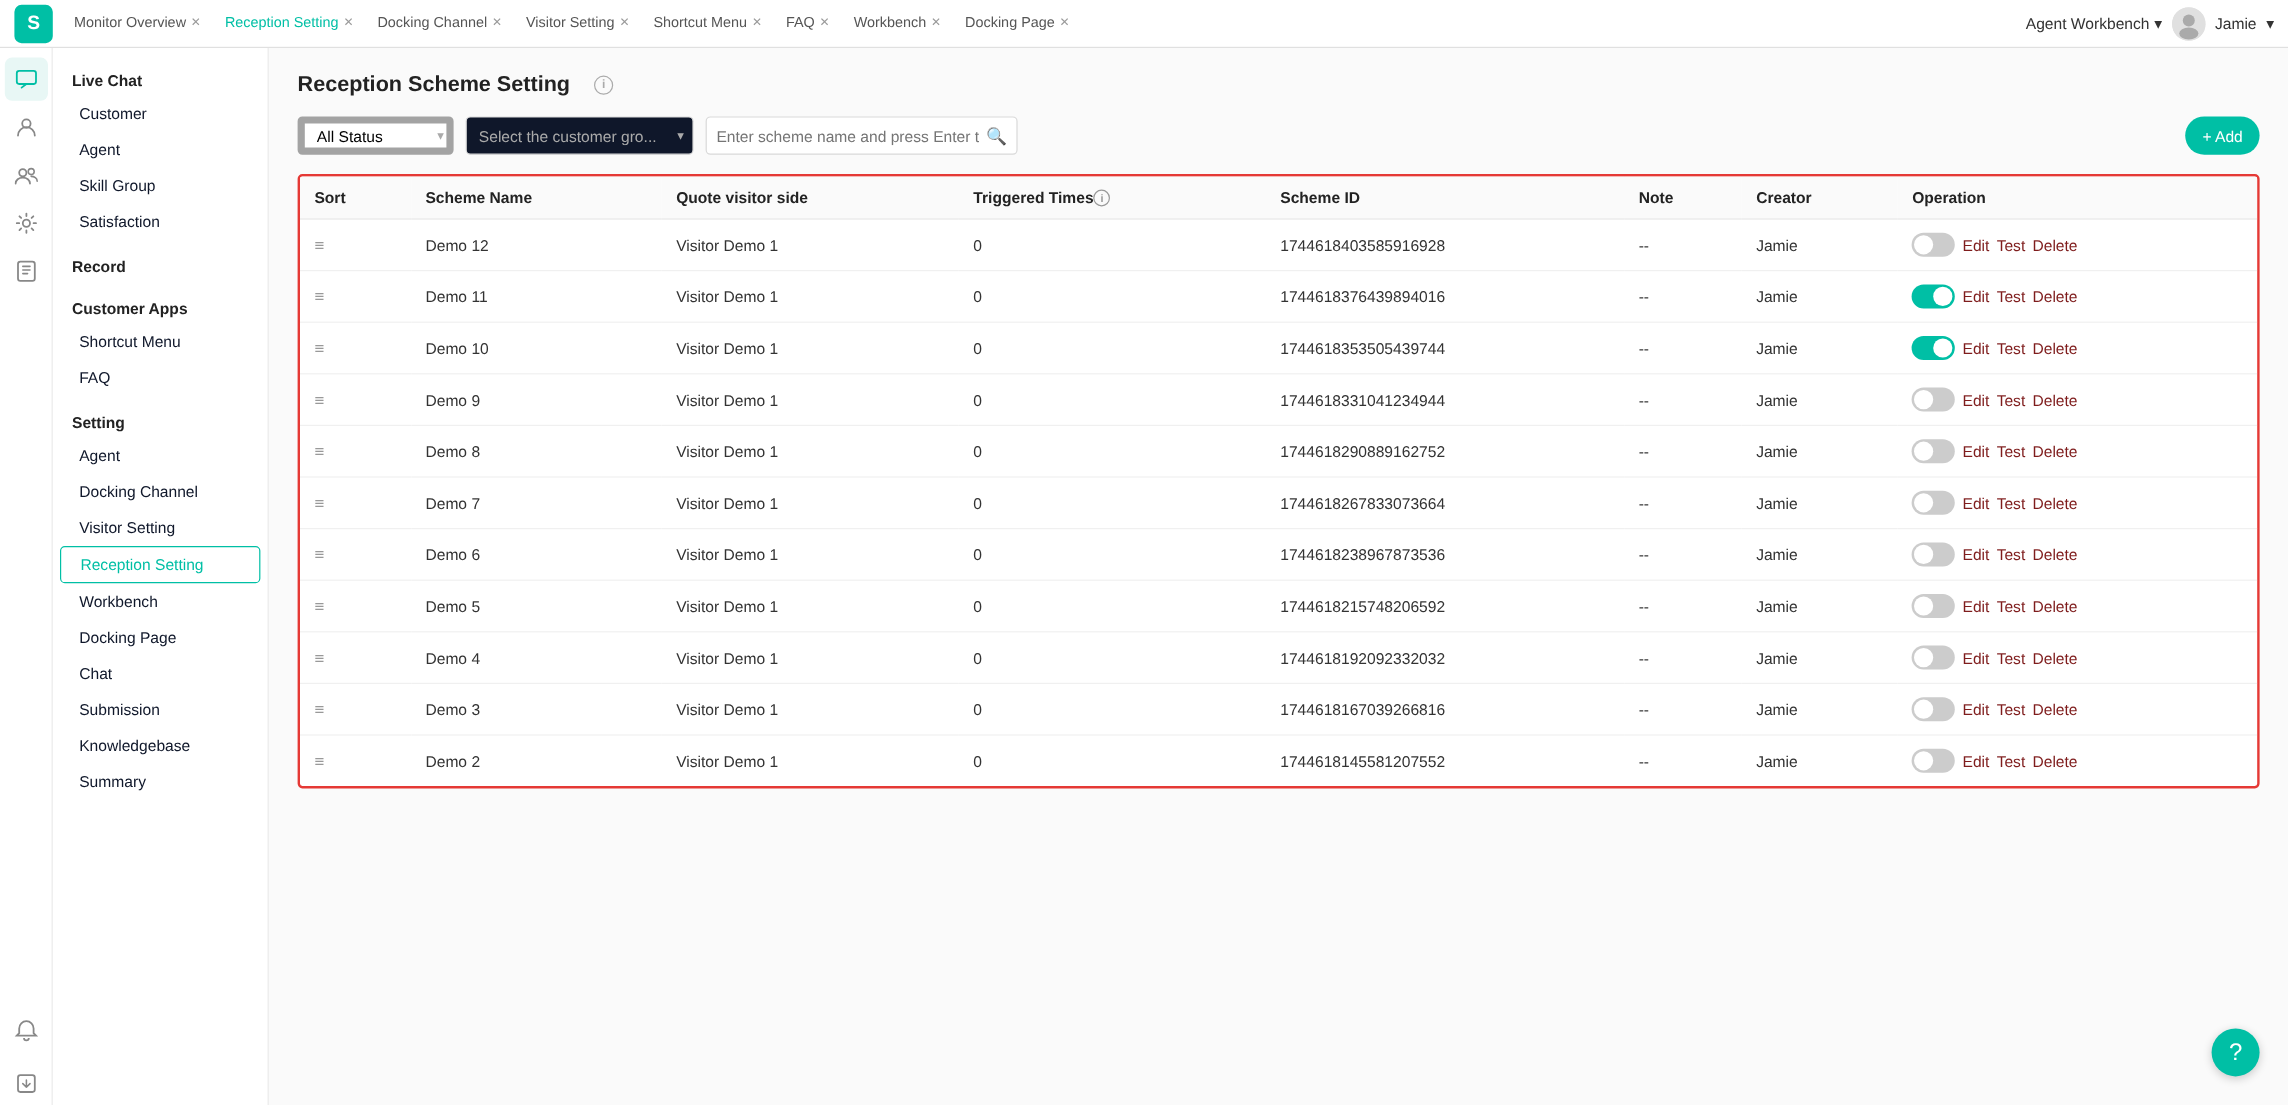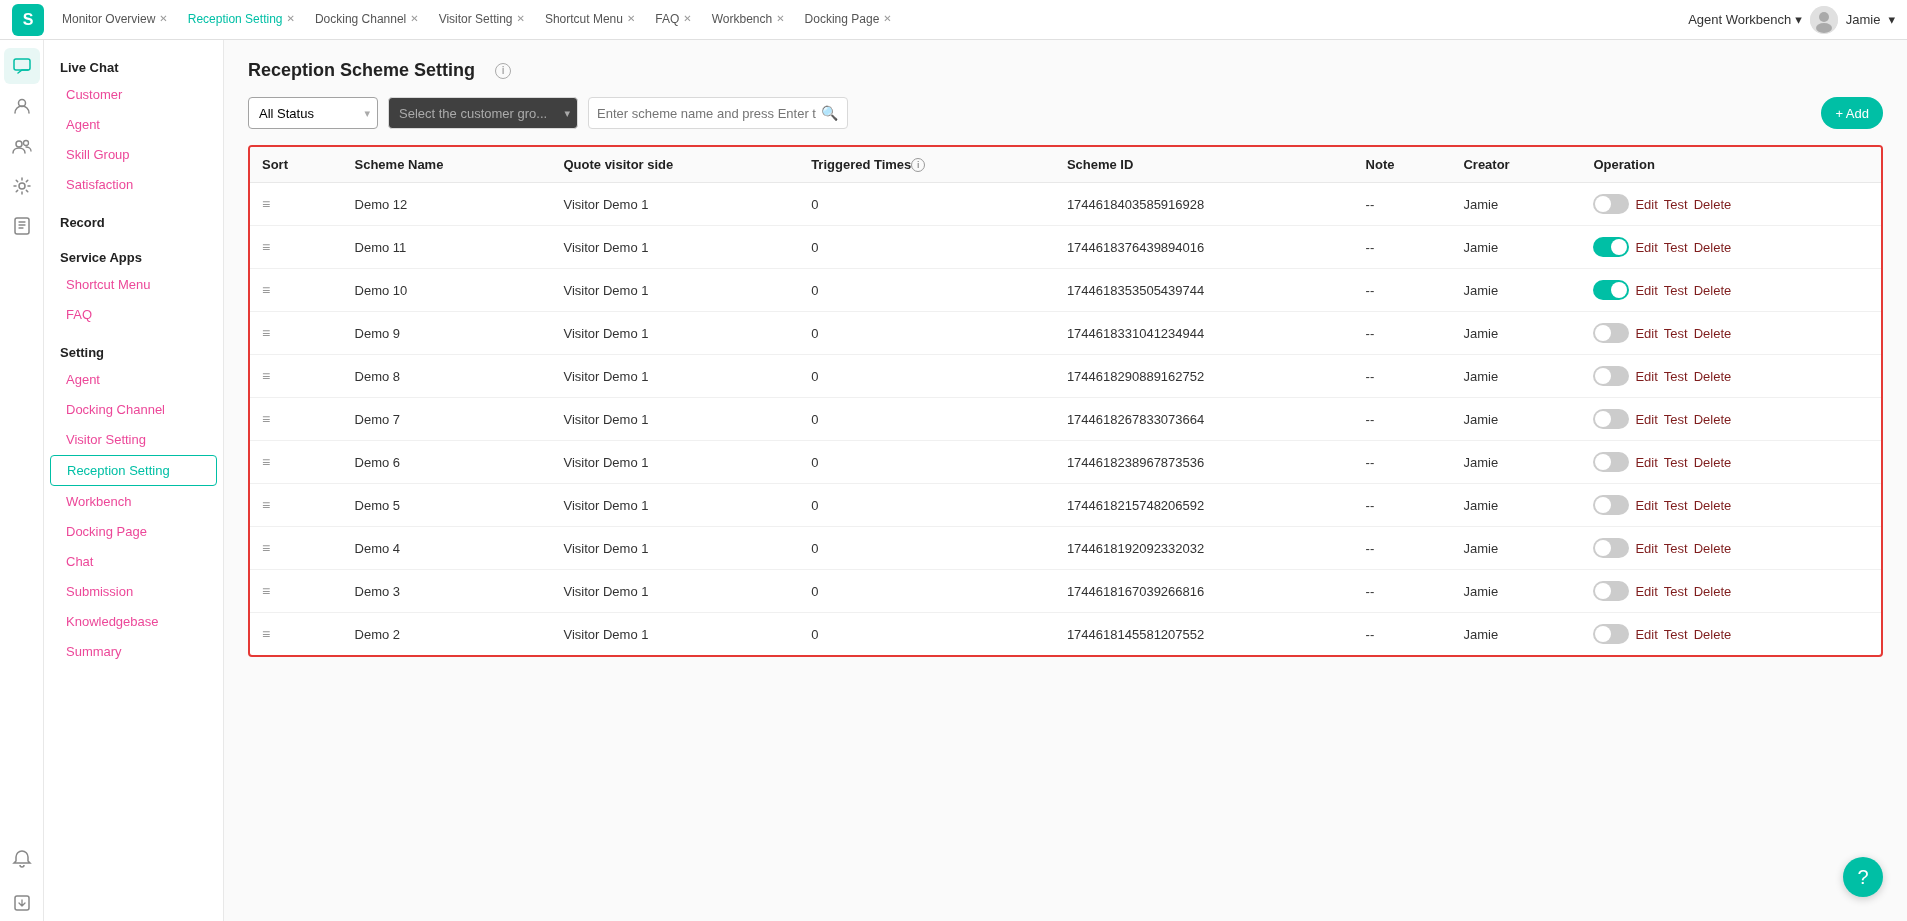--- a/index.html
+++ b/index.html
@@ -22,35 +22,35 @@
     .main-layout { display: flex; flex: 1; overflow: hidden; }
 
     
     .icon-rail { width: 44px; background: #fff; border-right: 1px solid #e8e8e8; display: flex; flex-direction: column; align-items: center; padding-top: 8px; gap: 4px; flex-shrink: 0; }
     .rail-icon { width: 36px; height: 36px; border-radius: 6px; display: flex; align-items: center; justify-content: center; cursor: pointer; color: #888; font-size: 18px; }
     .rail-icon.active { background: #e8f7f5; color: #00bfa5; }
 
     
     .sidebar { width: 180px; background: #fff; border-right: 1px solid #e8e8e8; overflow-y: auto; padding: 12px 0; flex-shrink: 0; }
     .sidebar-section-title { font-size: 13px; font-weight: 600; color: #222; padding: 8px 16px 4px; }
-    .sidebar-item { padding: 7px 16px; font-size: 13px; color: #ec4899; cursor: pointer; border-radius: 4px; margin: 1px 6px; }
+    .sidebar-item { padding: 7px 16px; font-size: 13px; color: #0f172a; cursor: pointer; border-radius: 4px; margin: 1px 6px; }
     .sidebar-item.active { background: #fff; border: 1.5px solid #00bfa5; color: #00bfa5; border-radius: 4px; }
 
     
     .content { flex: 1; overflow-y: auto; padding: 20px 24px; background: #fafafa; }
     .page-title { font-size: 18px; font-weight: 600; color: #222; margin-bottom: 16px; display: flex; align-items: center; gap: 20px; }
     .info-icon { width: 16px; height: 16px; border-radius: 50%; border: 1.5px solid #aaa; display: inline-flex; align-items: center; justify-content: center; font-size: 10px; color: #aaa; cursor: pointer; }
 
     
     .filter-bar { display: flex; align-items: center; gap: 10px; margin-bottom: 16px; }
     .filter-select-wrap { position: relative; display: inline-flex; align-items: center; }
-    .filter-select-wrap select { height: 32px; border: 1px solid #a3a3a3; border-radius: 4px; padding: 0 28px 0 10px; font-size: 13px; background: #fff; min-width: 130px; appearance: none; cursor: pointer; }
+    .filter-select-wrap select { height: 32px; border: 6px solid #a3a3a3; border-radius: 4px; padding: 0 28px 0 10px; font-size: 13px; background: #fff; min-width: 130px; appearance: none; cursor: pointer; }
     .filter-select-wrap .chevron { position: absolute; right: 8px; pointer-events: none; color: #aaa; font-size: 11px; }
     .filter-customer-group { position: relative; display: inline-flex; align-items: center; }
-    .filter-customer-group select { height: 32px; border: 1px solid #d9d9d9; border-radius: 4px; padding: 0 28px 0 10px; font-size: 13px; background: #404040; min-width: 190px; appearance: none; cursor: pointer; color: #aaa; }
+    .filter-customer-group select { height: 32px; border: 1px solid #d9d9d9; border-radius: 4px; padding: 0 28px 0 10px; font-size: 13px; background: #0f172a; min-width: 190px; appearance: none; cursor: pointer; color: #aaa; }
     .filter-customer-group .chevron { position: absolute; right: 8px; pointer-events: none; color: #aaa; font-size: 11px; }
     .search-box { display: flex; align-items: center; border: 1px solid #d9d9d9; border-radius: 4px; background: #fff; height: 32px; padding: 0 8px; min-width: 260px; gap: 6px; }
     .search-box input { border: none; outline: none; font-size: 13px; color: #333; flex: 1; background: transparent; }
     .search-icon { color: #bbb; font-size: 14px; cursor: pointer; }
     .add-btn { margin-left: auto; height: 32px; background: #00bfa5; color: #fff; border: none; border-radius: 16px; padding: 4px 14px; font-size: 13px; cursor: pointer; display: flex; align-items: center; gap: 4px; white-space: nowrap; }
 
     
     .table-wrap { background: #fff; border: 2px solid #e53935; border-radius: 4px; overflow: hidden; }
     .data-table { width: 100%; border-collapse: collapse; }
     .data-table th { background: #fafafa; padding: 10px 12px; text-align: left; font-size: 13px; font-weight: 600; color: #222; border-bottom: 1px solid #e8e8e8; white-space: nowrap; }
@@ -185,21 +185,21 @@
     <div class="sidebar-section-title">Live Chat</div>
     <div id="sidebar-top-items">
         <div class="sidebar-item">Customer</div>
         <div class="sidebar-item">Agent</div>
         <div class="sidebar-item">Skill Group</div>
         <div class="sidebar-item">Satisfaction</div>
       </div>
 
     <div class="sidebar-section-title" style="margin-top:8px;">Record</div>
 
-    <div class="sidebar-section-title" style="margin-top:8px;">Service Apps</div>
+    <div class="sidebar-section-title" style="margin-top:8px;">Customer Apps</div>
     <div id="sidebar-serviceapps-items">
         <div class="sidebar-item">Shortcut Menu</div>
         <div class="sidebar-item">FAQ</div>
       </div>
 
     <div class="sidebar-section-title" style="margin-top:8px;">Setting</div>
     <div id="sidebar-setting-items">
         <div class="sidebar-item">Agent</div>
         <div class="sidebar-item">Docking Channel</div>
         <div class="sidebar-item">Visitor Setting</div>

